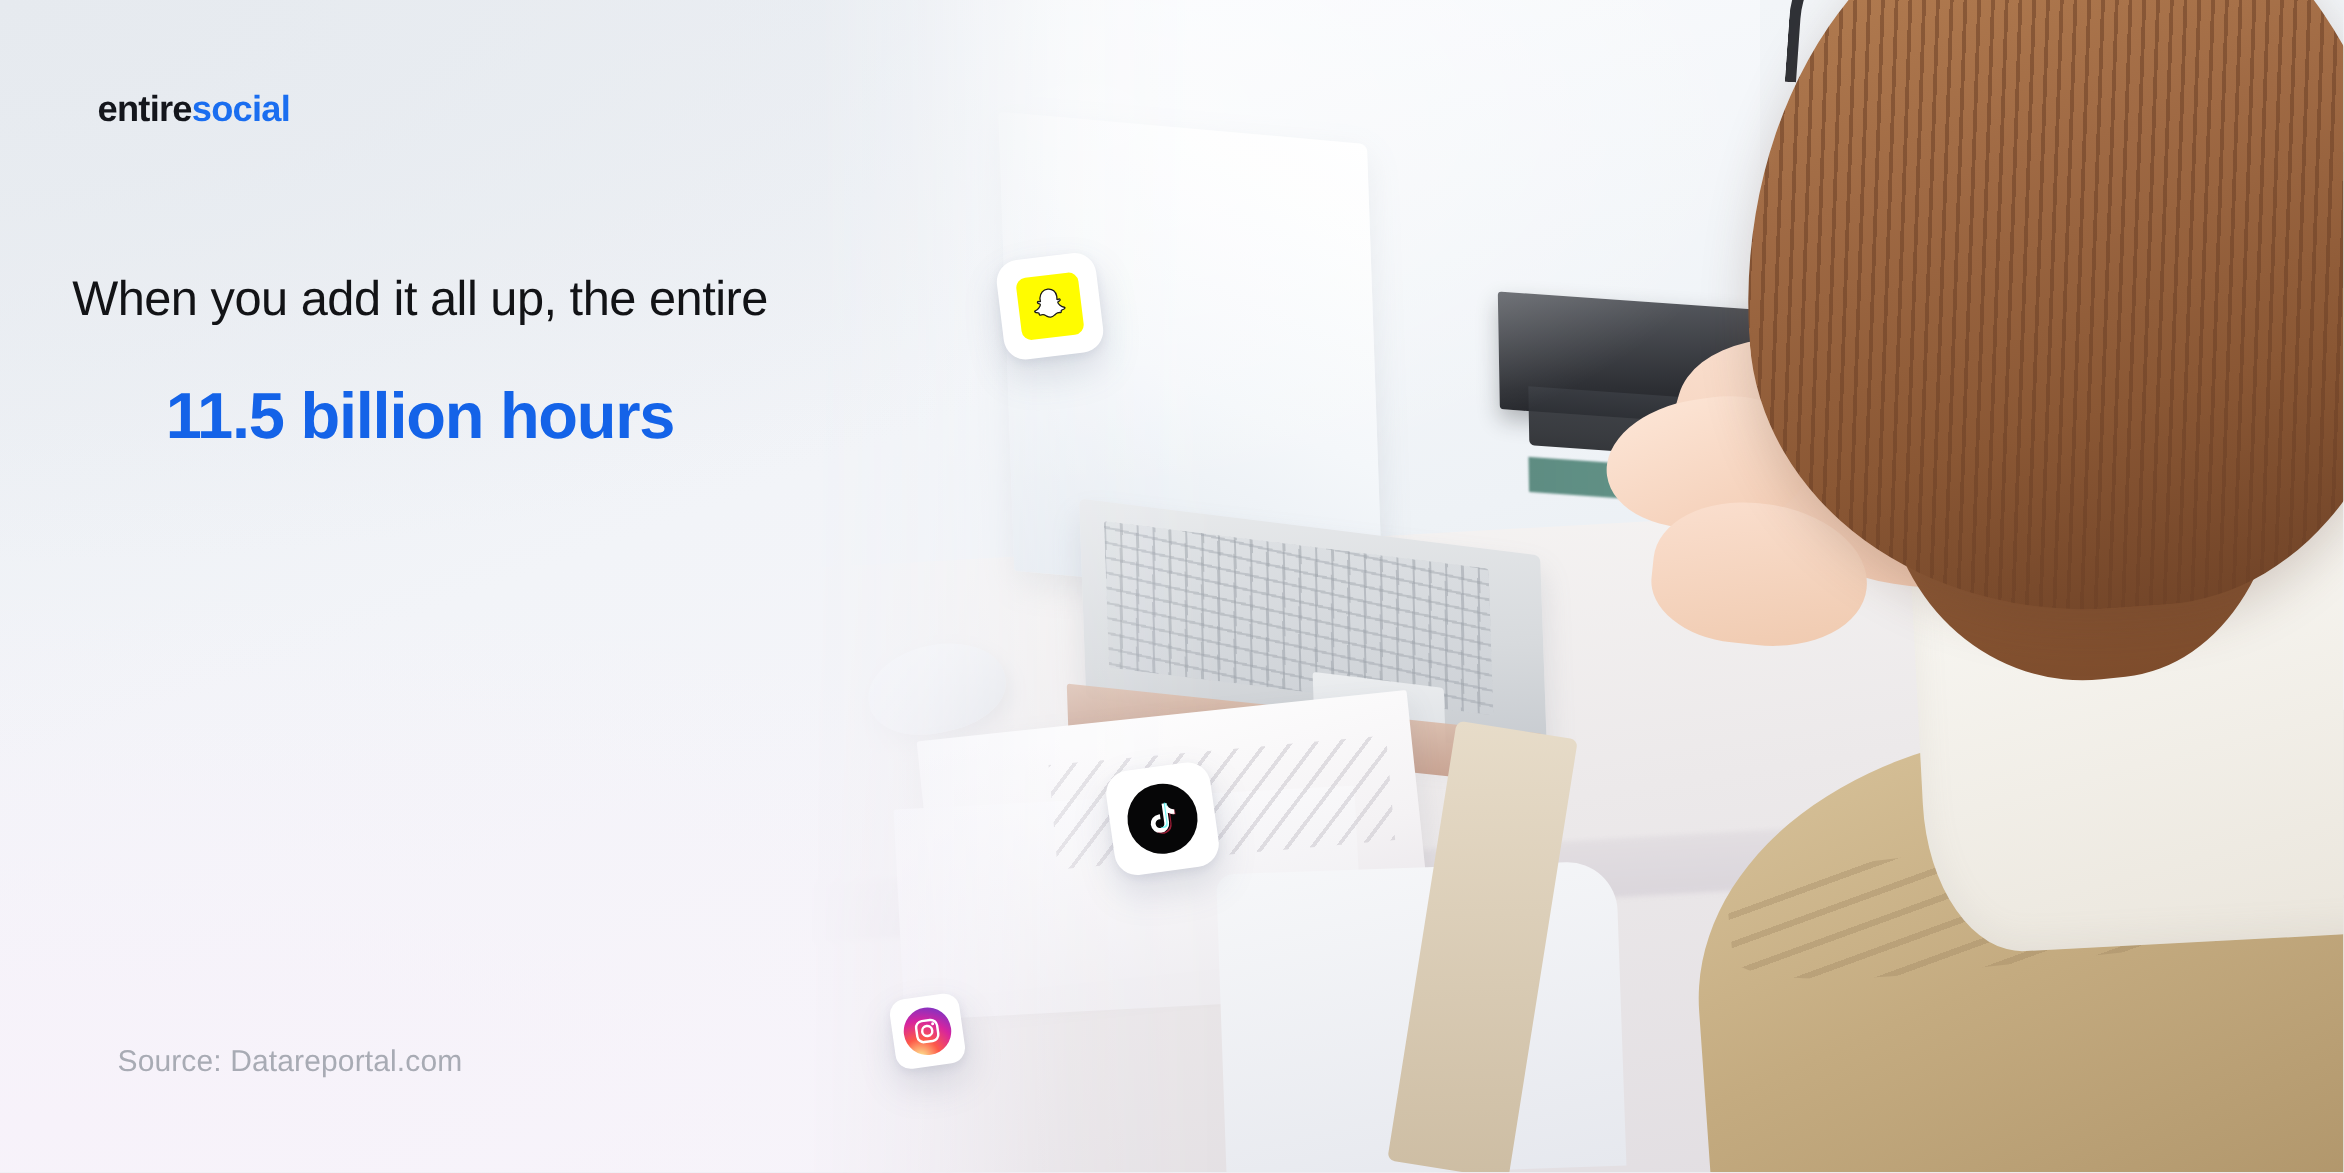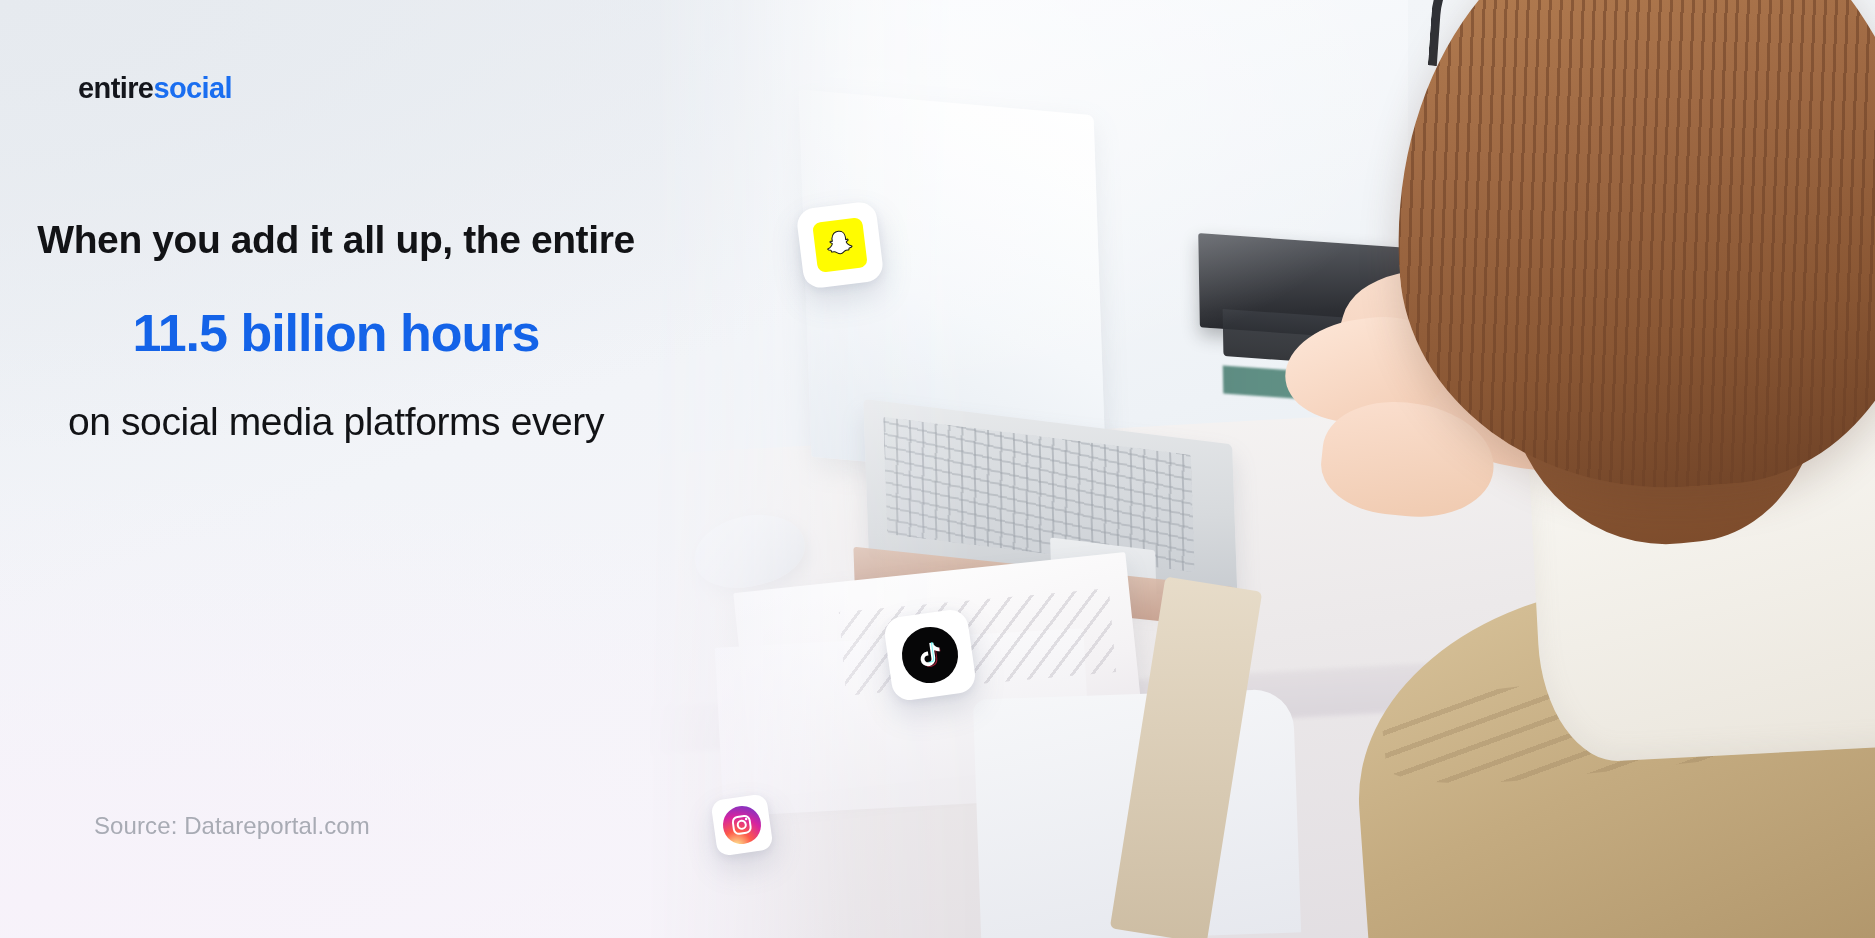--- a/index.html
+++ b/index.html
@@ -297,27 +297,27 @@
   .logo .v { color:#14161c; }
   .logo .s { color:#1a6ef0; }
 
   .copy {
     position:absolute; left:26px; top:215px;
     width:620px;
     text-align:center;
     color:#121316;
   }
   .copy p { line-height:1.30; }
-  .lead   { font-size:39px; font-weight:700; letter-spacing:-.4px; }
+  .lead   { font-size:39px; font-weight:400; letter-spacing:-.4px; }
   .stat   { font-size:52px; font-weight:700; color:#1463e8;
             letter-spacing:-1px; margin:34px 0 30px; }
   .tail   { font-size:39px; font-weight:400; letter-spacing:-.4px; }
 
   .source {
-    position:absolute; left:94px; top:812px;
+    position:absolute; left:94px; top:836px;
     font-size:24px; color:#a8abb4; letter-spacing:.1px;
   }
 
   
   .sicon {
     position:absolute;
     background:#fff;
     border-radius:22%;
     box-shadow:0 14px 30px rgba(90,100,130,.18), 0 3px 8px rgba(90,100,130,.10);
     display:flex; align-items:center; justify-content:center;
@@ -395,21 +395,21 @@
   <div class="logo">
     <span class="v">entire</span><span class="s">social</span>
   </div>
 
   <div class="copy">
     <p class="lead">
       <span>When you add it all up, the entire</span><br>
     </p>
     <p class="stat">11.5 billion hours</p>
     <p class="tail">
-      <span>on social media platforms every</span><br>
+      <br>
     </p>
   </div>
 
   <div class="source">Source: Datareportal.com</div>
 
   <div class="sicon sc-snap">
     <div class="snap-sq">
       <svg width="68%" height="68%" viewBox="0 0 24 24">
         <path d="M12 2.3c2.7 0 4.5 2 4.6 4.6 0 .7-.05 1.3-.08 1.85.28.12.62.07.95-.08.25-.11.62-.06.76.24.15.33-.04.66-.42.84-.37.18-1.12.34-1.03.82.1.55 1.5 2.77 3.33 3.08.3.05.4.33.3.55-.18.42-1.2.75-2.03.88-.15.02-.22.2-.25.39-.03.18-.07.48-.1.63-.05.24-.24.33-.5.28-.4-.08-.95-.17-1.62-.05-.72.13-1.28.64-1.9 1.1-.6.45-1.26.87-2.24.87s-1.64-.42-2.24-.87c-.62-.46-1.18-.97-1.9-1.1-.67-.12-1.22-.03-1.62.05-.26.05-.45-.04-.5-.28-.03-.15-.07-.45-.1-.63-.03-.19-.1-.37-.25-.39-.83-.13-1.85-.46-2.03-.88-.1-.22 0-.5.3-.55 1.83-.31 3.23-2.53 3.33-3.08.09-.48-.66-.64-1.03-.82-.38-.18-.57-.51-.42-.84.14-.3.51-.35.76-.24.33.15.67.2.95.08-.03-.55-.08-1.15-.08-1.85C7.5 4.3 9.3 2.3 12 2.3z" fill="#ffffff" stroke="#1a1a1a" stroke-width=".75" stroke-linejoin="round"></path>
       </svg>

